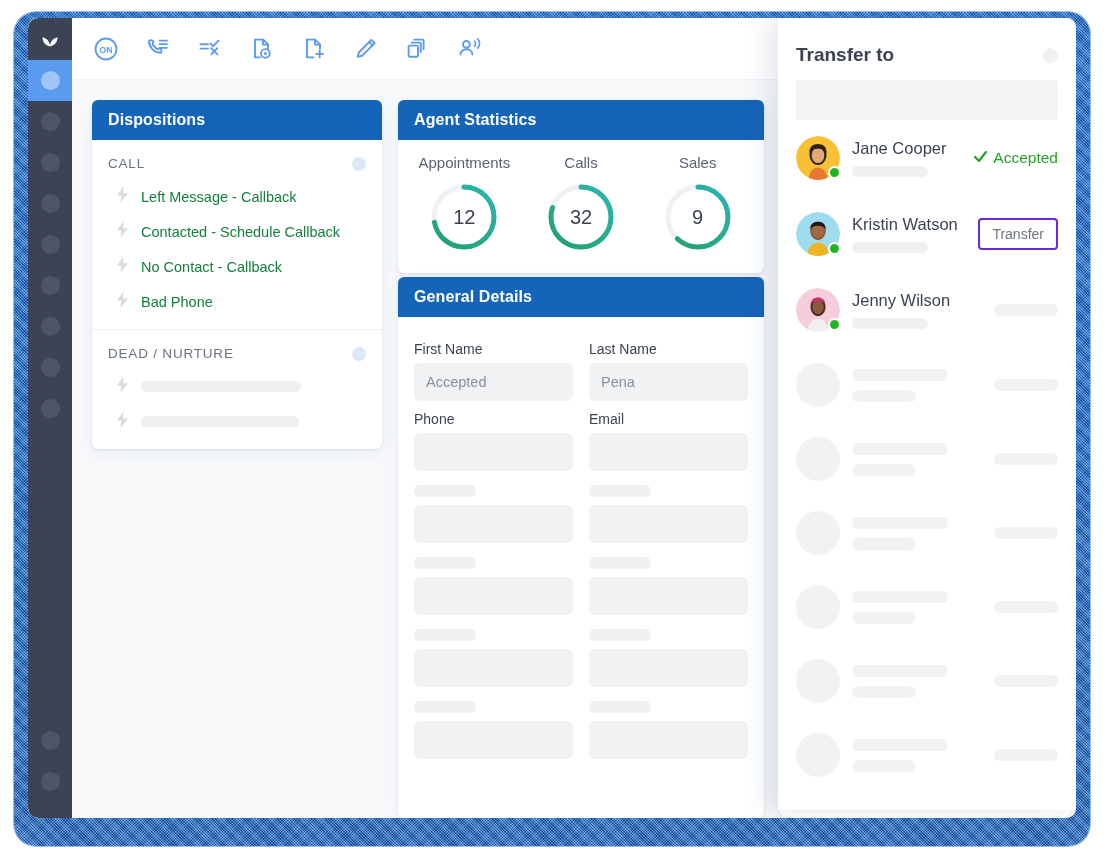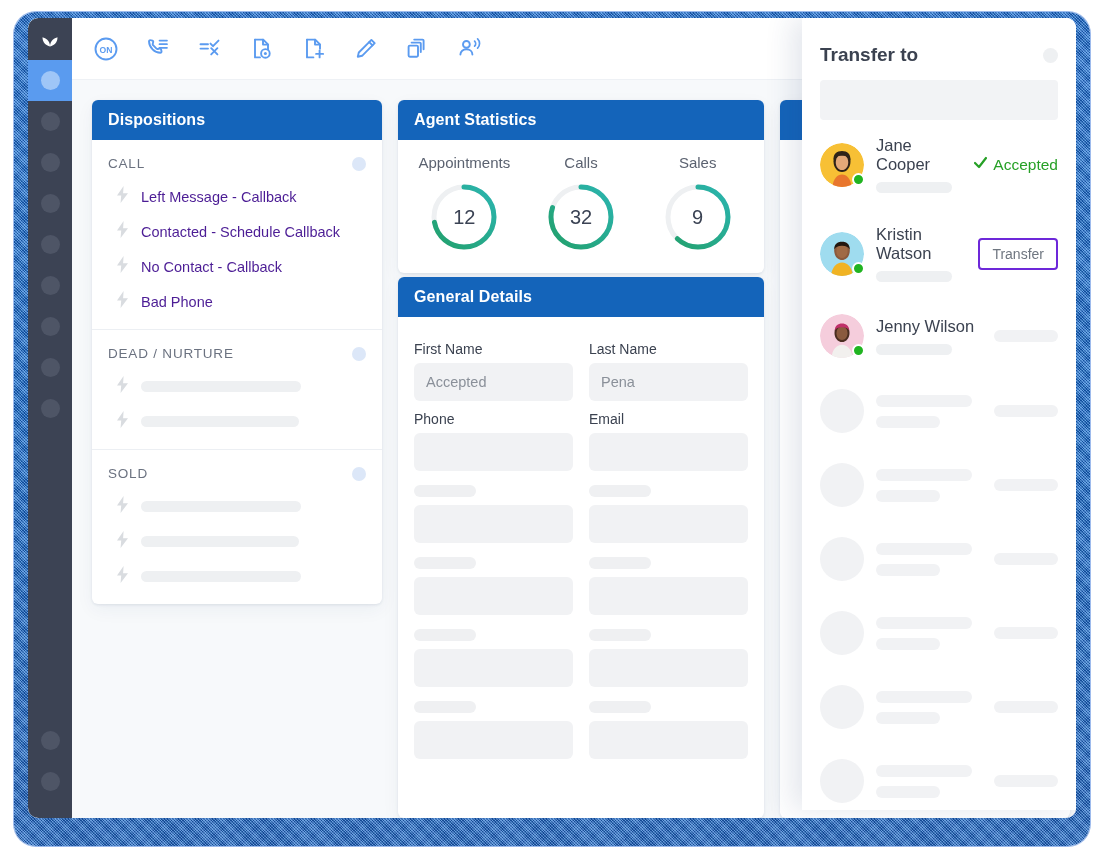--- a/index.html
+++ b/index.html
@@ -98,21 +98,21 @@
   }
   .disp-group-title {
     font-size: 13.5px; color: #6b7280; letter-spacing: .8px;
   }
   .disp-group-dot { width: 14px; height: 14px; border-radius: 50%; background: #dce7f8; }
   .disp-item {
     display: flex; align-items: center; gap: 12px;
     padding: 7px 16px 7px 24px;
     cursor: pointer;
   }
-  .disp-label { font-size: 14.5px; color: #4c1d95; }
+  .disp-label { font-size: 14.5px; color: #15803d; }
   .skel { background: #eef0f2; border-radius: 20px; height: 11px; }
 
   
   #col-mid { width: 366px; flex: 0 0 366px; display: flex; flex-direction: column; gap: 4px; }
   #stats-body { display: flex; padding: 14px 8px 20px 8px; }
   .stat { flex: 1 1 0; display: flex; flex-direction: column; align-items: center; gap: 10px; }
   .stat-label { font-size: 15px; color: #5b6270; }
   .donut { position: relative; width: 72px; height: 72px; }
   .donut svg { transform: rotate(-90deg); display: block; }
   .donut-val {
@@ -131,21 +131,21 @@
   .fld-label-skel { height: 12px; width: 62px; border-radius: 20px; background: #eff0f2; margin: 14px 0 8px 0; }
   .fld-box-skel { background: #f1f2f4; border-radius: 6px; height: 38px; }
 
   
   #col-right { width: 290px; flex: 0 0 290px; }
   #col-right .card-head { }
 
   
   #transfer {
     position: absolute; right: 0; top: 0; bottom: 8px;
-    width: 274px;
+    width: 298px;
     background: #ffffff;
     box-shadow: -10px 0 26px rgba(30,60,110,.12);
     padding: 0 18px;
     overflow: hidden;
   }
   #transfer-head {
     display: flex; align-items: center; justify-content: space-between;
     padding: 26px 0 14px 0;
   }
   #transfer-title { font-size: 19px; font-weight: bold; color: #3b4250; }
@@ -364,44 +364,20 @@
                     <span><svg width="13" height="17" viewBox="0 0 13 17" fill="none">
                         <path d="M7.6 0 1 9.4h4.2L4.6 17 12 7.2H7.1z" fill="#d9dce0"></path>
                       </svg></span>
                     <div class="skel" style="width: 160px;"></div>
                   </div>
                   <div class="disp-item">
                     <span><svg width="13" height="17" viewBox="0 0 13 17" fill="none">
                         <path d="M7.6 0 1 9.4h4.2L4.6 17 12 7.2H7.1z" fill="#d9dce0"></path>
                       </svg></span>
                     <div class="skel" style="width: 158px;"></div>
-                  </div>
-                </div>
-                <div class="disp-group">
-                  <div class="disp-group-head">
-                    <div class="disp-group-title">SOLD</div>
-                    <div class="disp-group-dot"></div>
-                  </div>
-                  <div class="disp-item">
-                    <span><svg width="13" height="17" viewBox="0 0 13 17" fill="none">
-                        <path d="M7.6 0 1 9.4h4.2L4.6 17 12 7.2H7.1z" fill="#d9dce0"></path>
-                      </svg></span>
-                    <div class="skel" style="width: 160px;"></div>
-                  </div>
-                  <div class="disp-item">
-                    <span><svg width="13" height="17" viewBox="0 0 13 17" fill="none">
-                        <path d="M7.6 0 1 9.4h4.2L4.6 17 12 7.2H7.1z" fill="#d9dce0"></path>
-                      </svg></span>
-                    <div class="skel" style="width: 158px;"></div>
-                  </div>
-                  <div class="disp-item">
-                    <span><svg width="13" height="17" viewBox="0 0 13 17" fill="none">
-                        <path d="M7.6 0 1 9.4h4.2L4.6 17 12 7.2H7.1z" fill="#d9dce0"></path>
-                      </svg></span>
-                    <div class="skel" style="width: 160px;"></div>
                   </div>
                 </div>
               </div>
           </div>
         </div>
 
         <div id="col-mid">
           <div class="card">
             <div class="card-head">Agent Statistics</div>
             <div id="stats-body">

